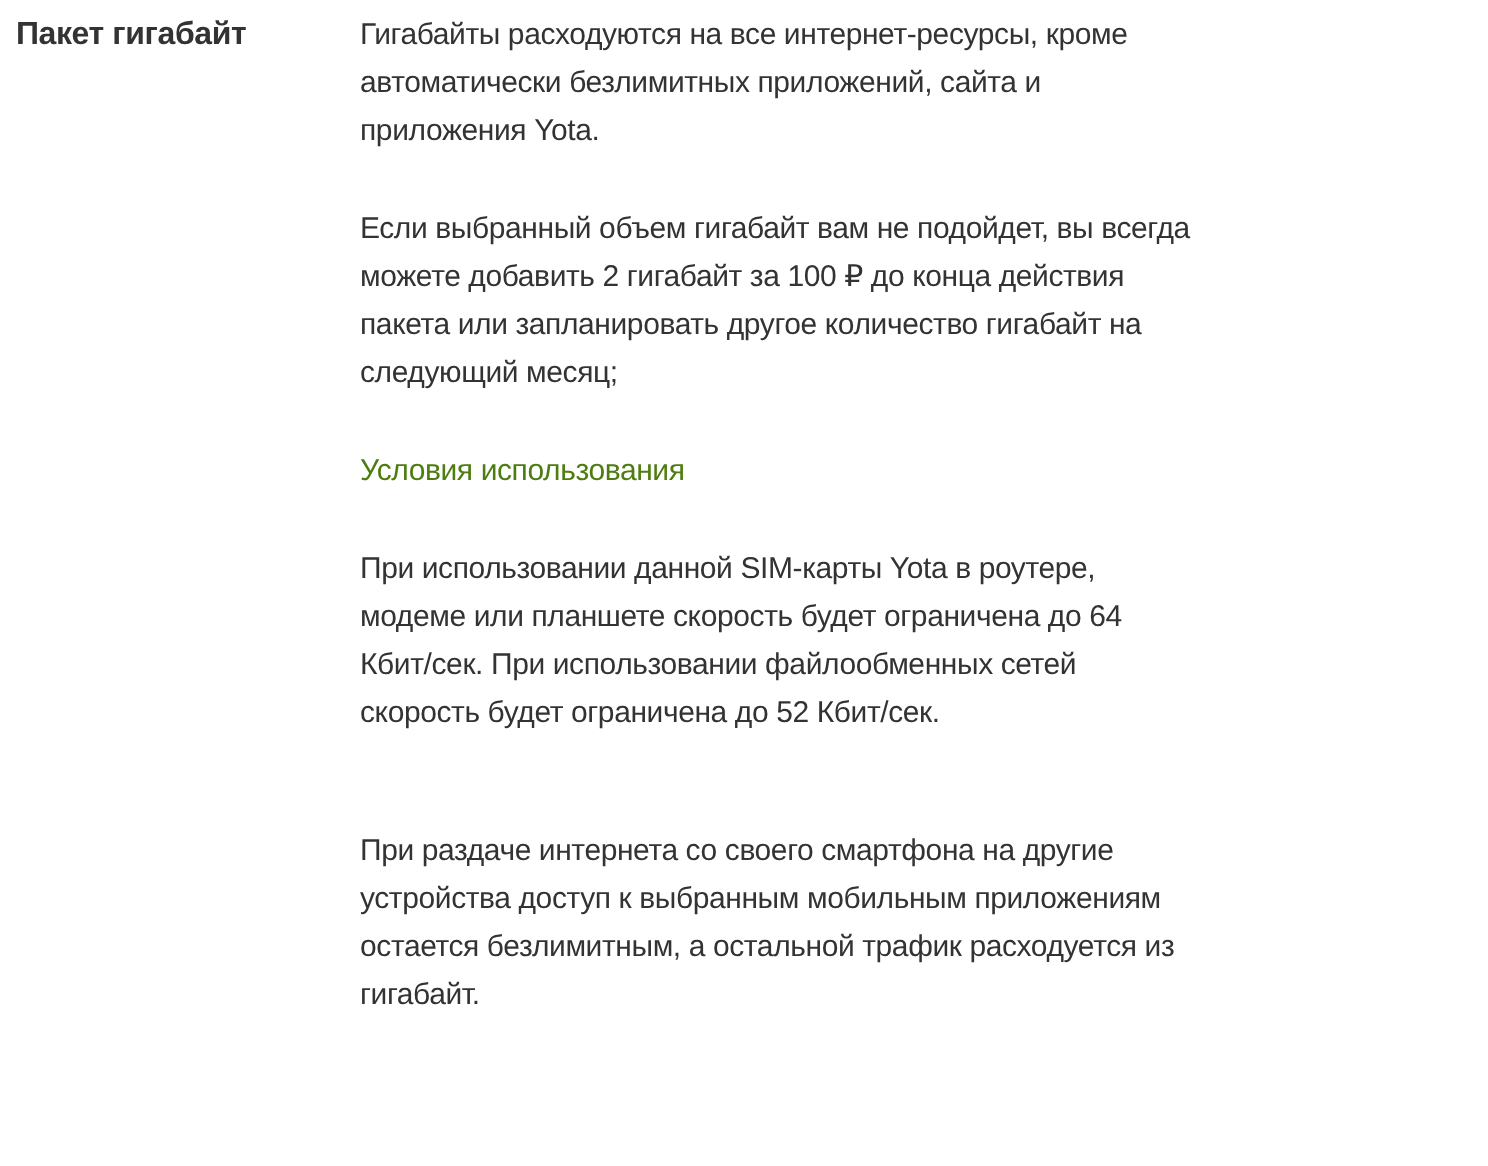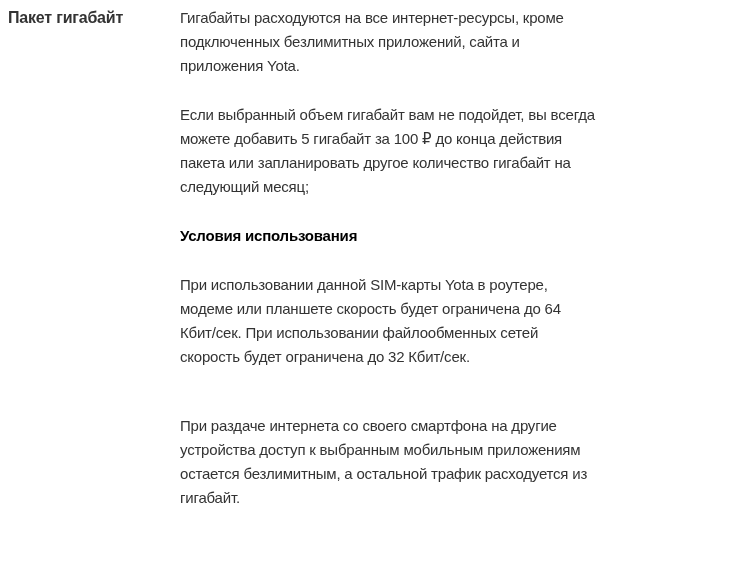--- a/index.html
+++ b/index.html
@@ -36,35 +36,34 @@
     max-width: 564px;
   }
   .content-col p {
     margin: 0 0 25px 0;
     font-size: 15px;
     line-height: 24px;
     letter-spacing: -0.2px;
     color: #333333;
   }
   .content-col p.subheading {
-    color: #000000;
-    font-weight: bold;
+    color: #4d7c0f;
   }
   .content-col p:last-child {
     margin-bottom: 0;
     margin-top: 45px;
   }
 </style>
 </head>
 <body>
 
 <div class="layout">
   <aside class="term-col">
     <h2>Пакет гигабайт</h2>
   </aside>
   <main class="content-col">
-    <p>Гигабайты расходуются на все интернет-ресурсы, кроме подключенных безлимитных приложений, сайта и приложения Yota.</p>
-    <p>Если выбранный объем гигабайт вам не подойдет, вы всегда можете добавить 5 гигабайт за 100 ₽ до конца действия пакета или запланировать другое количество гигабайт на следующий месяц;</p>
+    <p>Гигабайты расходуются на все интернет-ресурсы, кроме автоматически безлимитных приложений, сайта и приложения Yota.</p>
+    <p>Если выбранный объем гигабайт вам не подойдет, вы всегда можете добавить 2 гигабайт за 100 ₽ до конца действия пакета или запланировать другое количество гигабайт на следующий месяц;</p>
     <p class="subheading">Условия использования</p>
-    <p>При использовании данной SIM-карты Yota в роутере, модеме или планшете скорость будет ограничена до 64 Кбит/сек. При использовании файлообменных сетей скорость будет ограничена до 32 Кбит/сек.</p>
+    <p>При использовании данной SIM-карты Yota в роутере, модеме или планшете скорость будет ограничена до 64 Кбит/сек. При использовании файлообменных сетей скорость будет ограничена до 52 Кбит/сек.</p>
     <p>При раздаче интернета со своего смартфона на другие устройства доступ к выбранным мобильным приложениям остается безлимитным, а остальной трафик расходуется из гигабайт.</p>
   </main>
 </div>
 
 </body></html>

